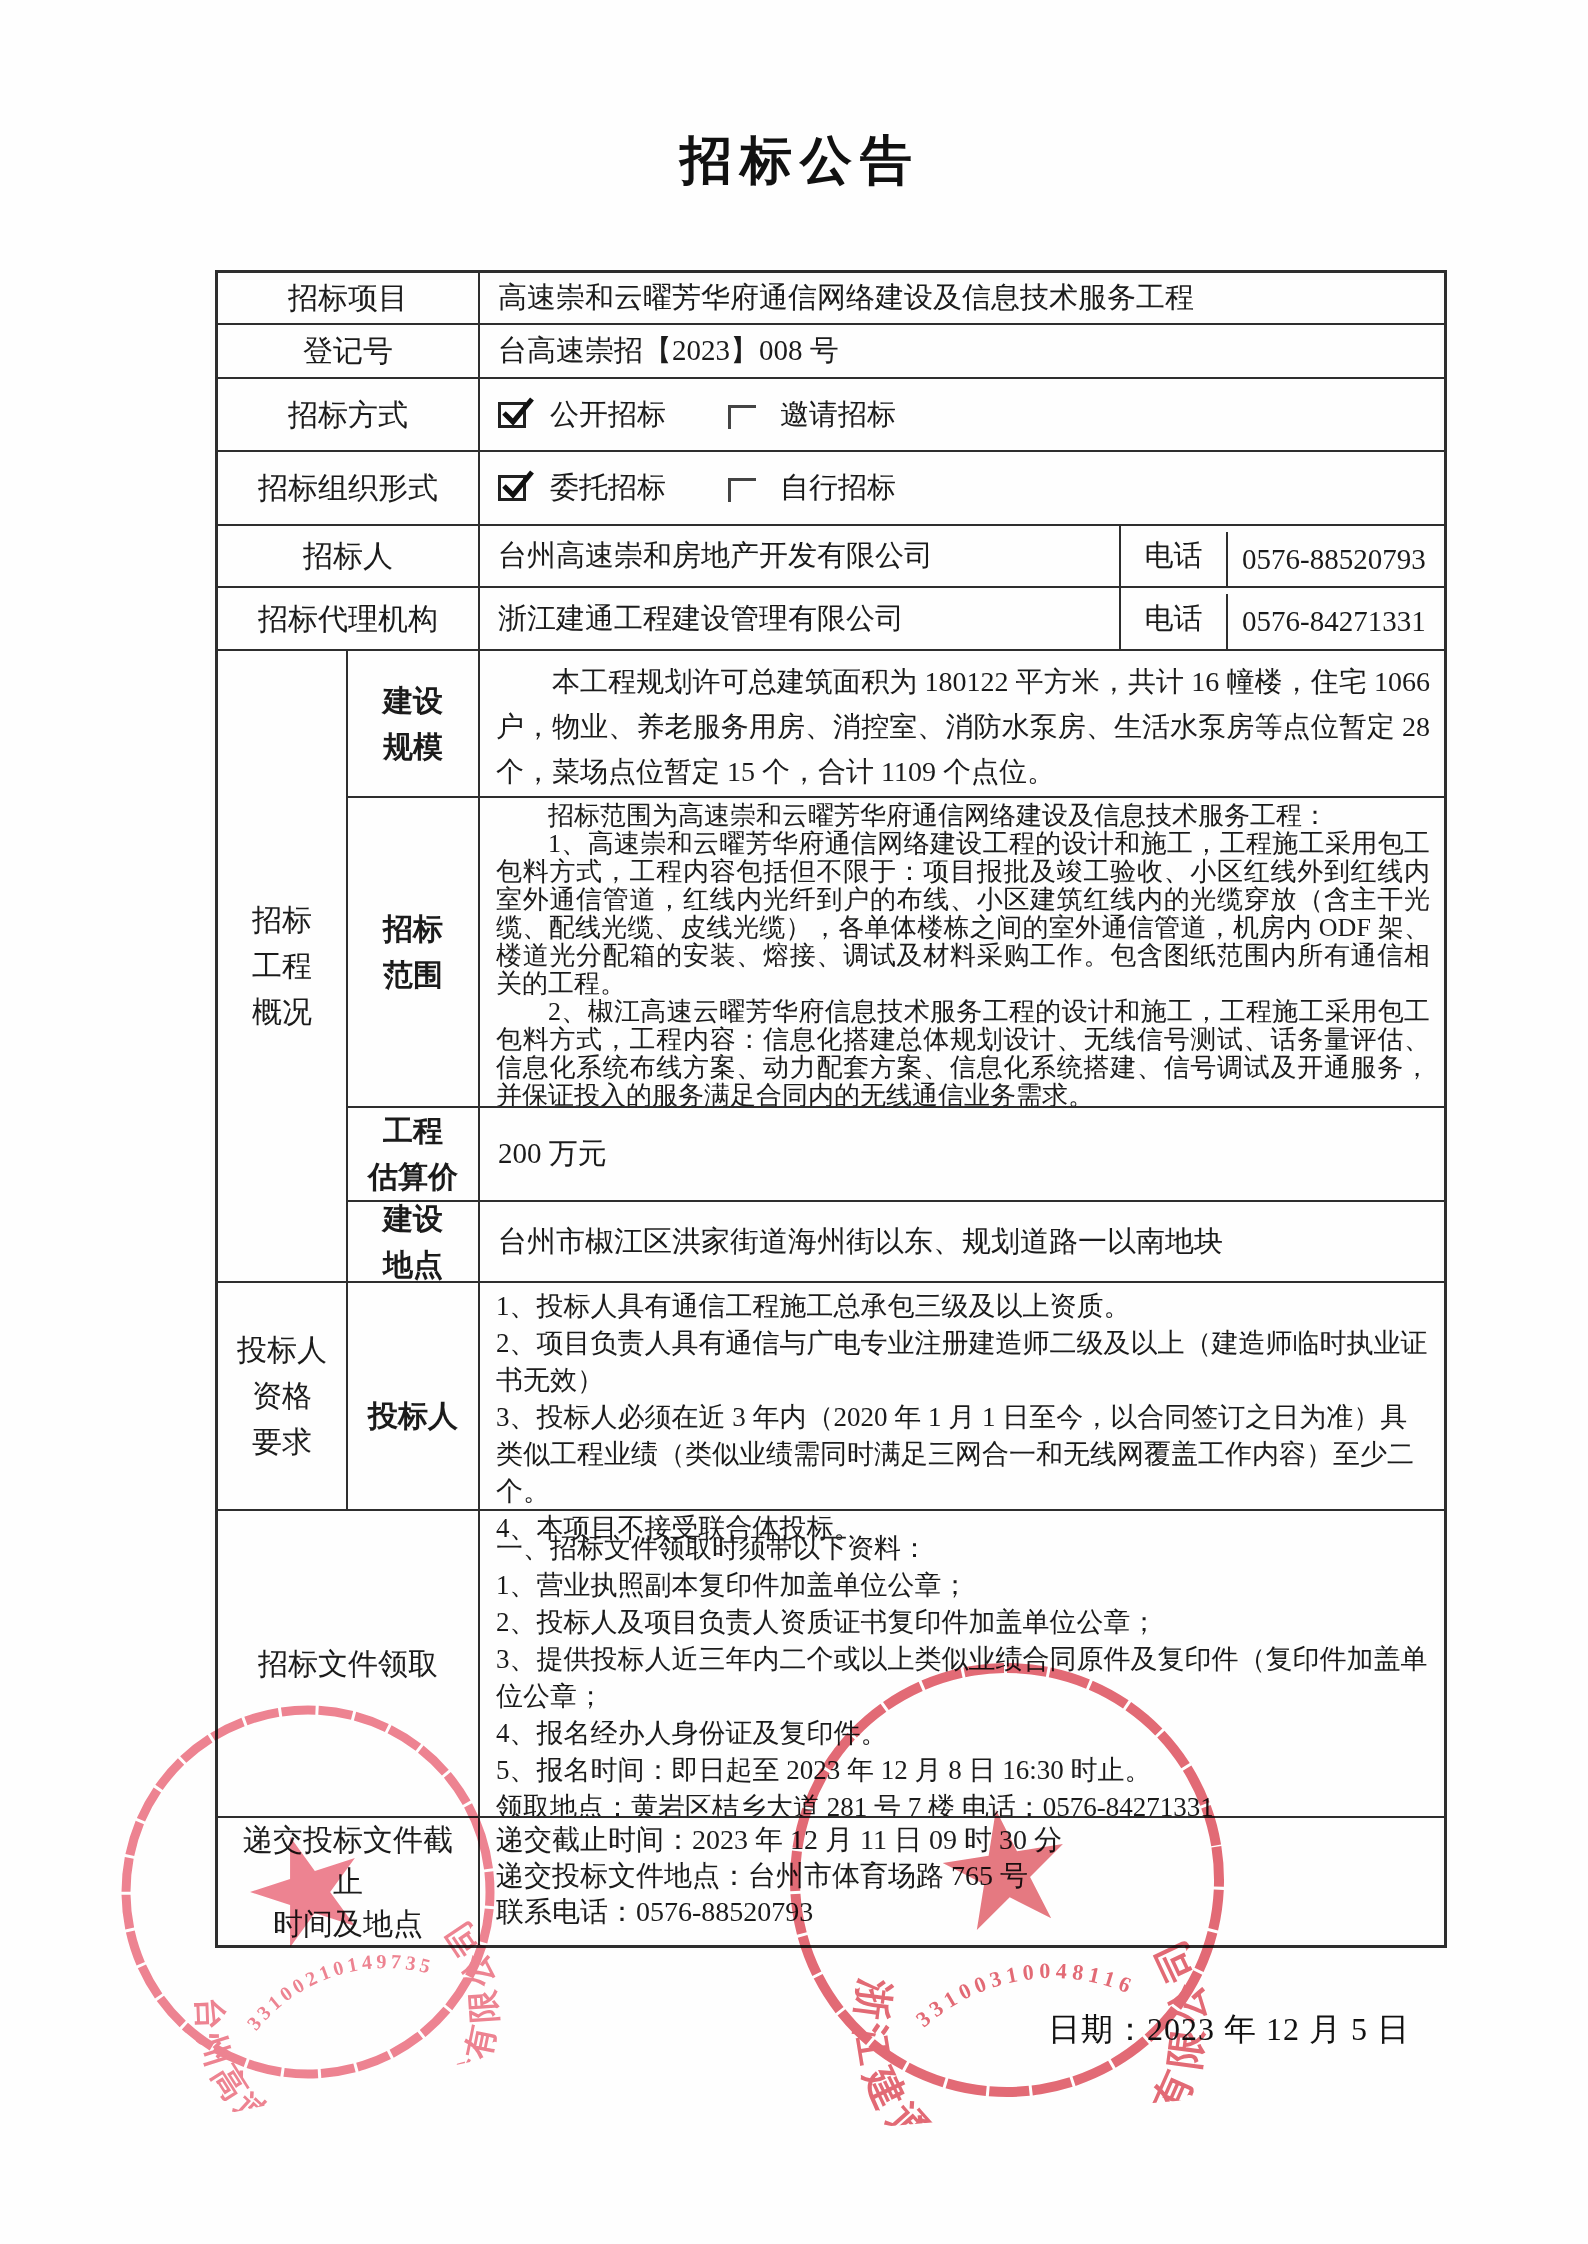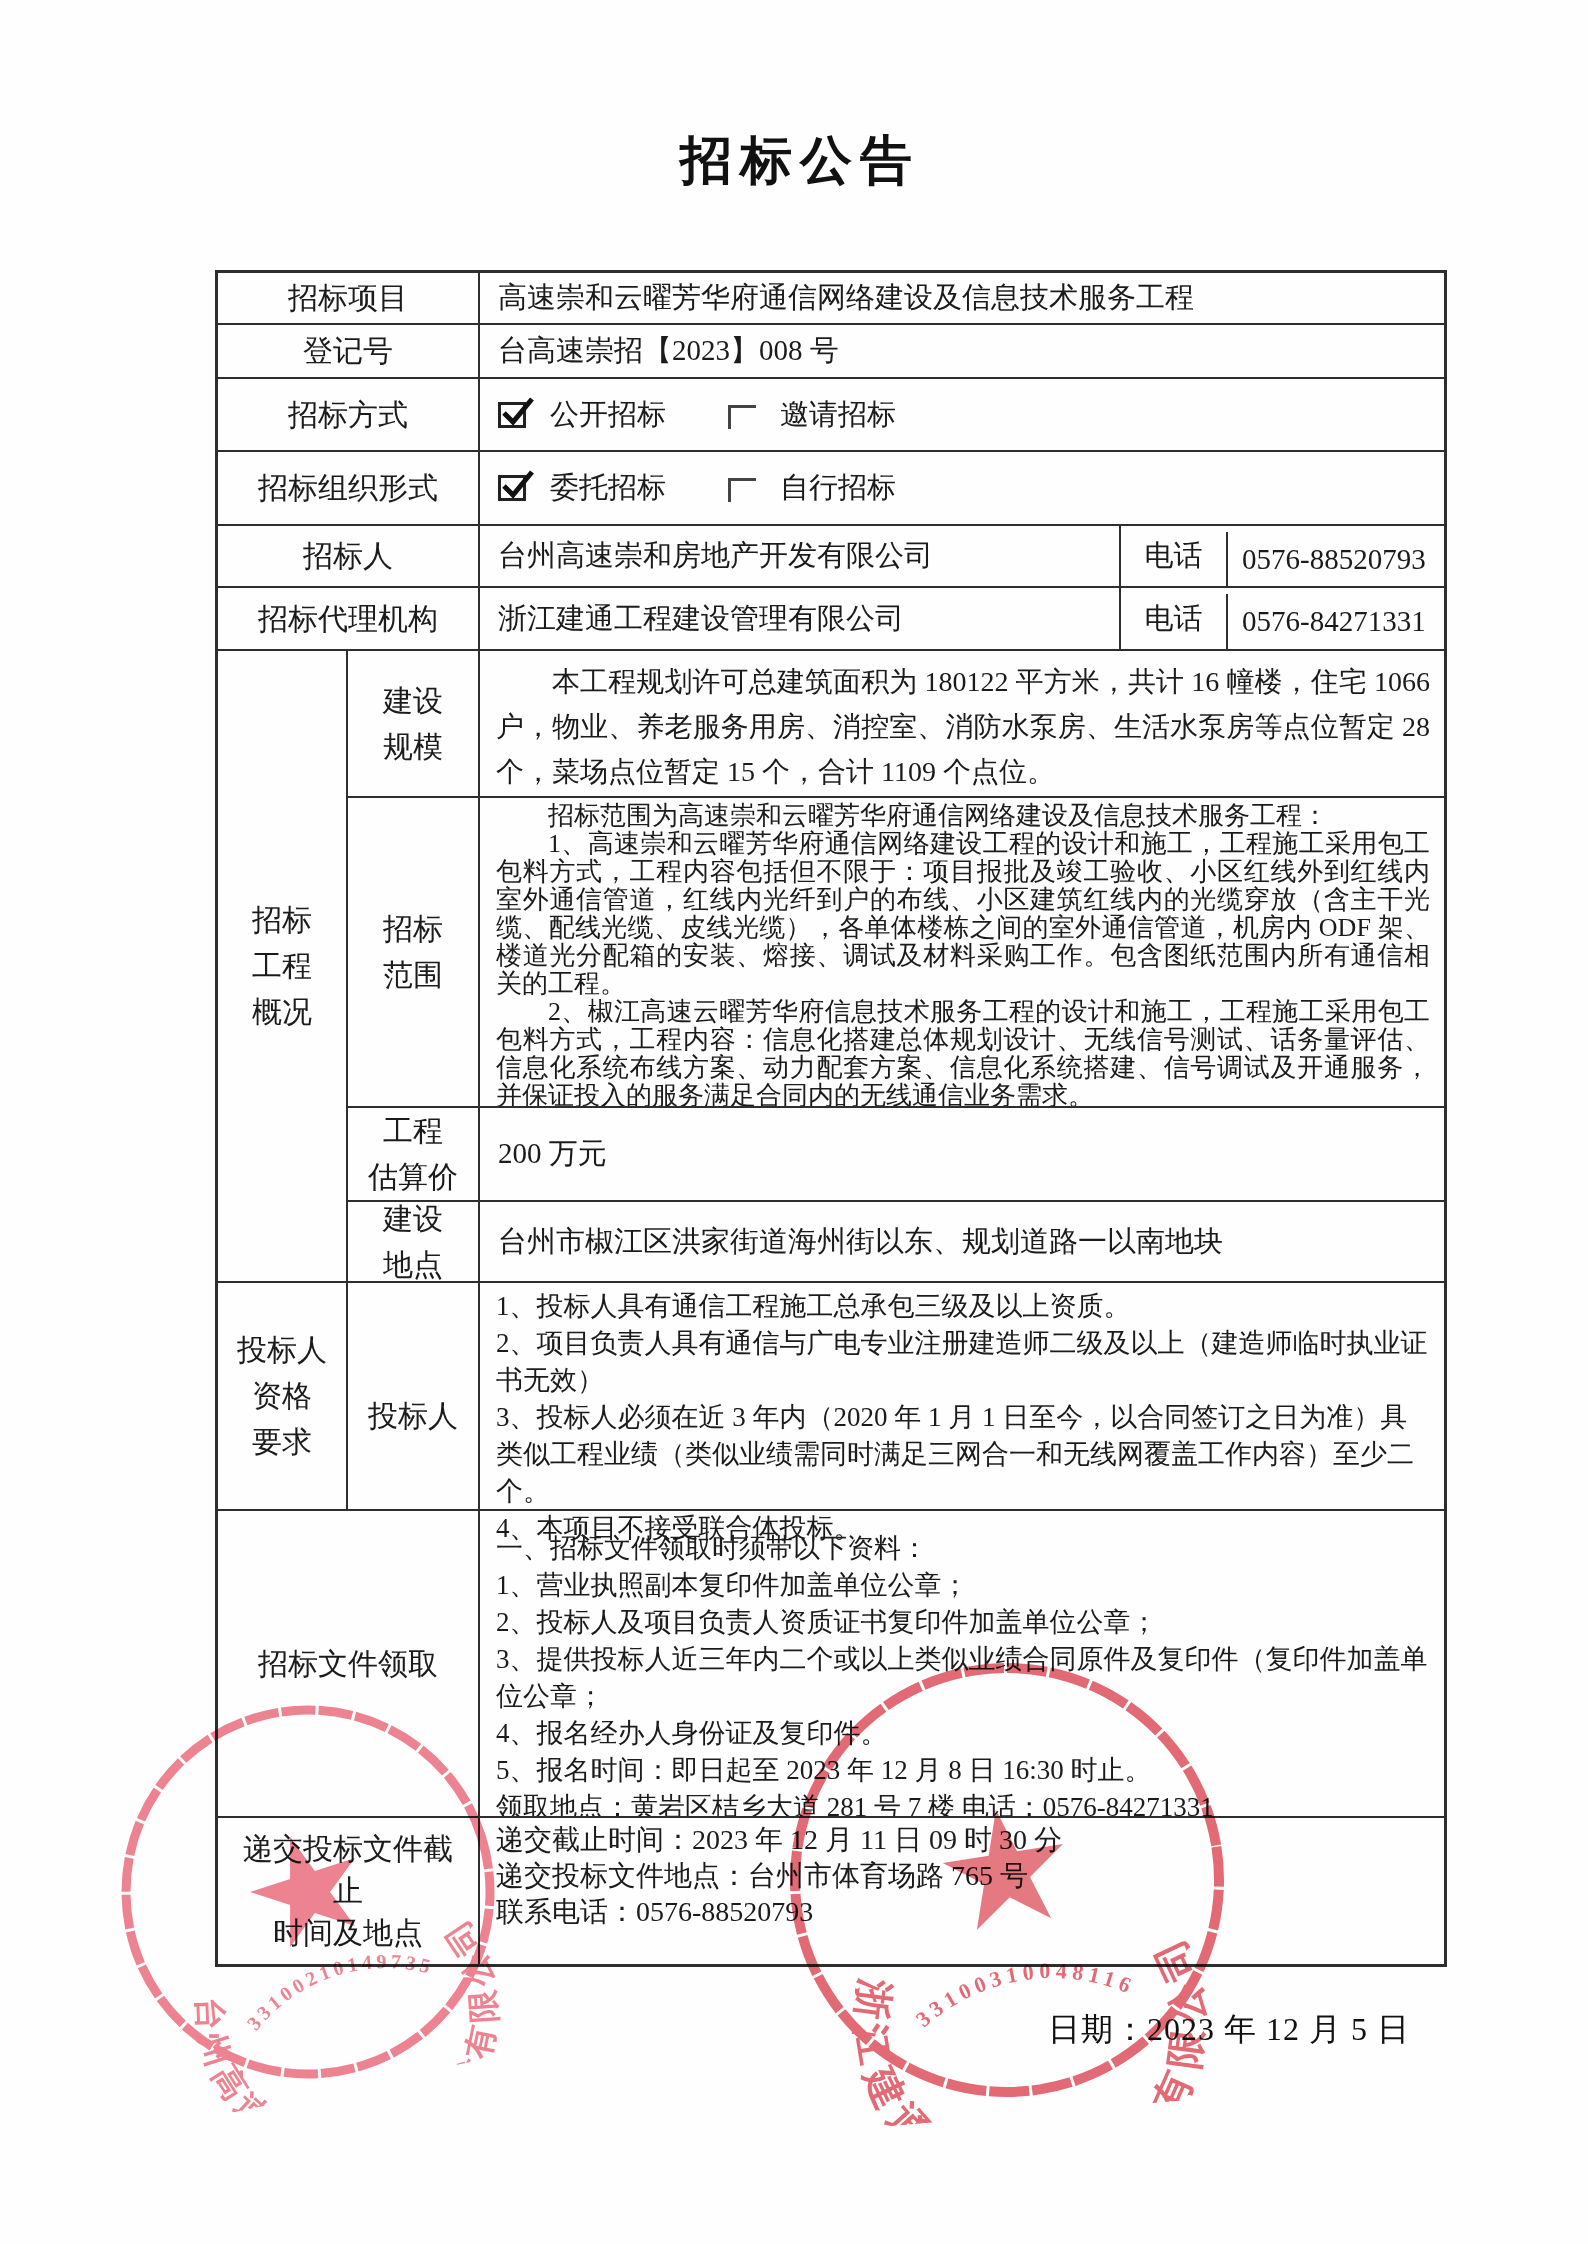--- a/index.html
+++ b/index.html
@@ -25,30 +25,30 @@
   .trow{display:flex;border-bottom:2px solid var(--border);}
   .trow:last-child{border-bottom:none;}
   .lbl{
     width:262px;flex:none;border-right:2px solid var(--border);
     display:flex;align-items:center;justify-content:center;text-align:center;
     font-size:30px;white-space:pre-line;line-height:42px;padding:16px;
   }
   .content{flex:1;display:flex;align-items:center;padding:4px 10px 4px 18px;font-size:29px;overflow:hidden;}
   .r52{height:52px}.r54{height:54px}.r73{height:73px}.r74{height:74px}
   .r62{height:62px}.r63{height:63px}
-  .rOver{height:632px}.rQual{height:228px}.rColl{height:307px}.rSub{height:146px}
+  .rOver{height:632px}.rQual{height:228px}.rColl{height:307px}.rSub{height:127px}
   .sub-col{flex:1;display:flex;flex-direction:column;}
   .sub-row{display:flex;border-bottom:2px solid var(--border);}
   .sub-row:last-child{border-bottom:none;}
   .outer-lbl{width:130px;flex:none;border-right:2px solid var(--border);
     display:flex;align-items:center;justify-content:center;text-align:center;
     font-size:30px;white-space:pre-line;line-height:46px;}
   .sub-lbl{width:132px;flex:none;border-right:2px solid var(--border);
     display:flex;align-items:center;justify-content:center;text-align:center;
-    font-size:30px;white-space:pre-line;line-height:46px;}
+    font-size:30px;white-space:pre-line;line-height:46px;font-weight:bold;}
   .h147{height:147px}.h310{height:310px}.h95{height:95px}.h80{height:80px}
   .para-cell{flex:1;overflow:hidden;padding:6px 14px 2px 16px;text-align:justify;}
   .para-cell p{text-indent:2em;}
   .scale-cell{font-size:28px;line-height:45px;padding-top:8px;}
   .scope-cell{font-size:26px;line-height:28px;padding-top:4px;}
   .lines-cell{flex:1;overflow:hidden;padding:6px 14px 2px 16px;}
   .qual-cell{font-size:27px;line-height:37px;padding-top:5px;}
   .coll-cell{font-size:27px;line-height:37px;padding-top:19px;}
   .sub-cell{font-size:28px;line-height:36px;padding-top:4px;}
   .tel-lbl{width:107px;flex:none;border-left:2px solid var(--border);

